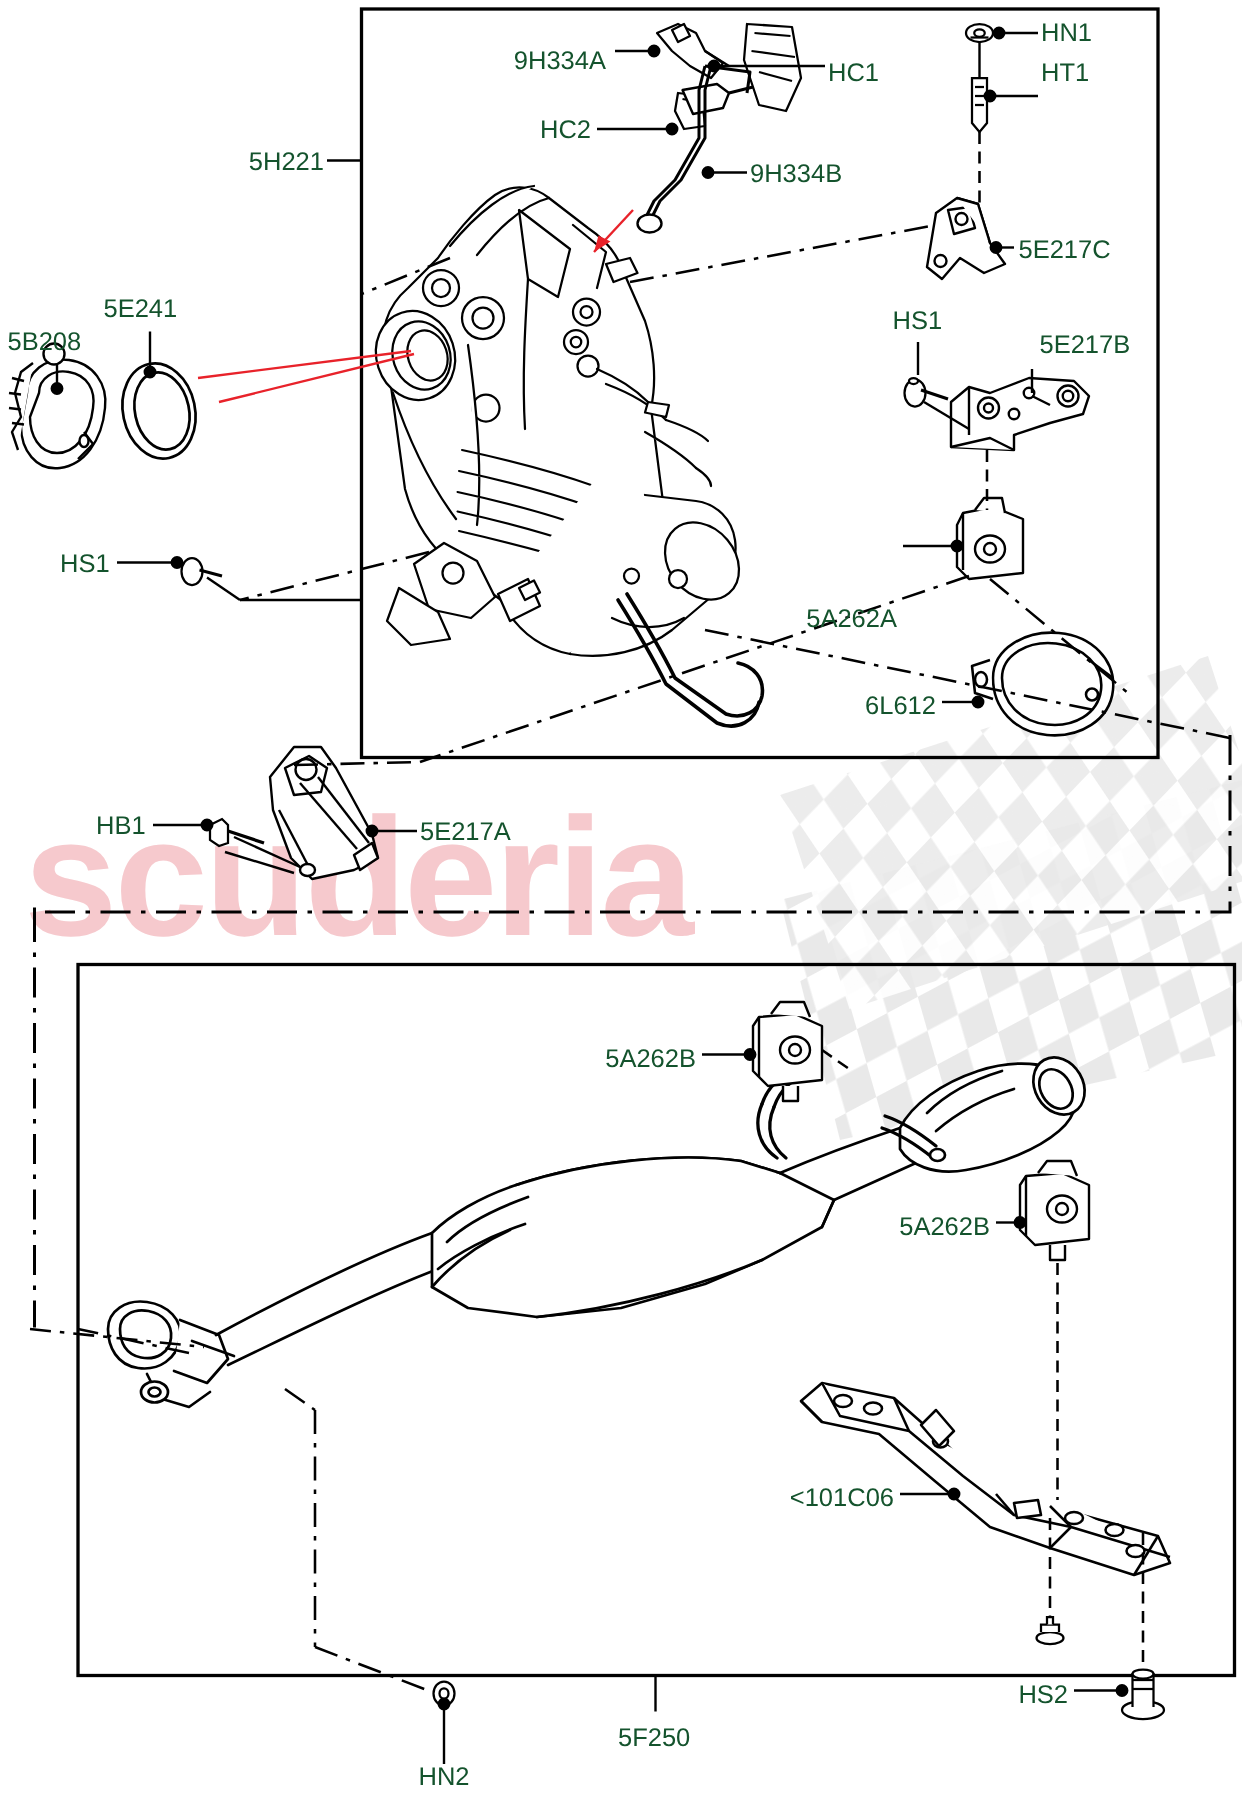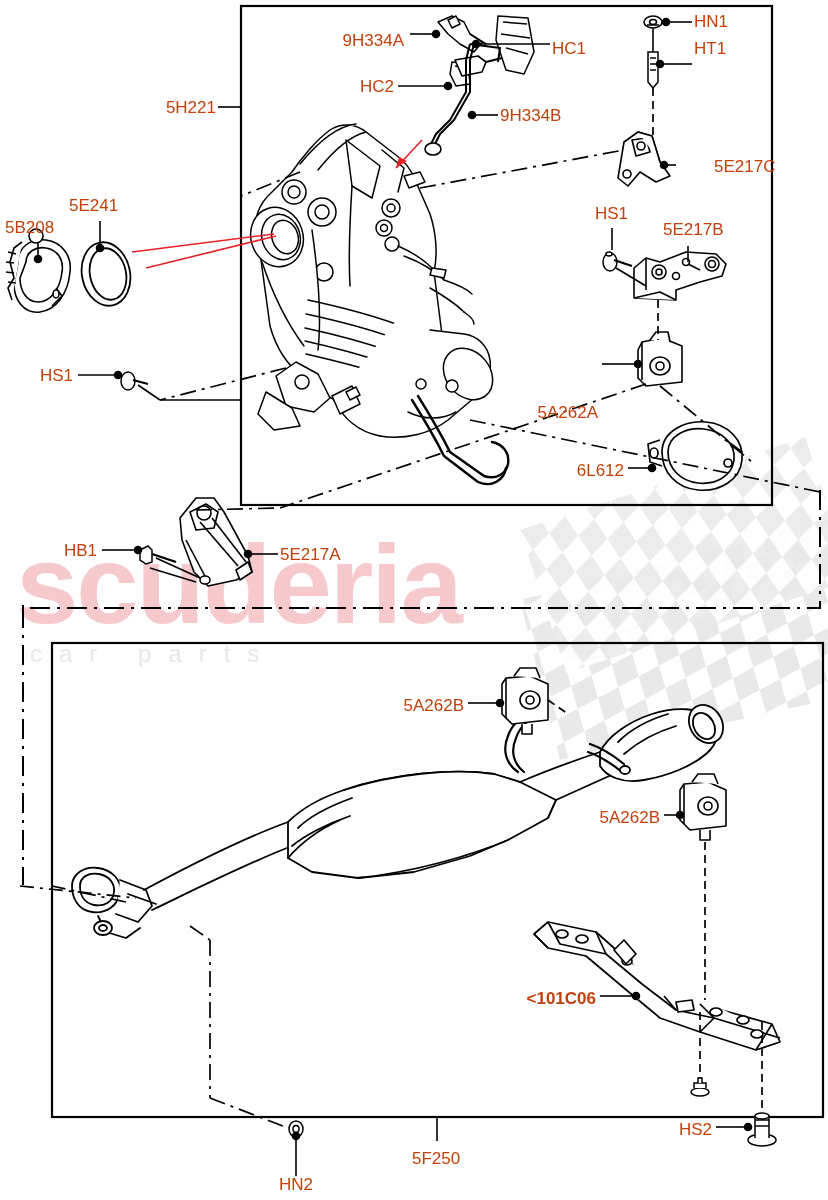--- a/index.html
+++ b/index.html
@@ -5,21 +5,21 @@
 <style>
   html,body{margin:0;padding:0;background:#ffffff;}
   body{
     width:828px;height:1200px;position:relative;overflow:hidden;
     font-family:"Liberation Sans","DejaVu Sans",sans-serif;
   }
   #stage{position:absolute;left:0;top:0;width:828px;height:1200px;}
   #svgroot{position:absolute;left:0;top:0;width:828px;height:1200px;}
   .lbl{
     position:absolute;
-    color:#c2410c;
+    color:#14532d;
     font-size:17px;
     font-family:"Liberation Sans","DejaVu Sans",sans-serif;
     white-space:nowrap;
     letter-spacing:0px;
     line-height:17px;
   }
   .lbl.r{transform:translateX(-100%);}
   .lbl.c{transform:translateX(-50%);}
   .wm-text{
     position:absolute;
@@ -37,21 +37,20 @@
     left:30px;top:640px;font-size:24px;letter-spacing:17px;
     color:#e8e8e8;font-weight:normal;
   }
 </style>
 </head>
 <body>
 
 <div id="stage">
 
   <div class="wm-text wm-main">scuderia</div>
-  <div class="wm-text wm-sub">car parts</div>
 
   <svg id="svgroot" viewBox="0 0 828 1200">
     <defs>
       <pattern id="flagpat" width="46" height="46" patternUnits="userSpaceOnUse" patternTransform="rotate(-28) skewX(-12)">
         <rect width="46" height="46" fill="#ffffff"></rect>
         <rect width="23" height="23" fill="#e6e6e6"></rect>
         <rect x="23" y="23" width="23" height="23" fill="#e6e6e6"></rect>
       </pattern>
       <clipPath id="flagclip">
         <polygon points="520,600 828,520 828,700 560,760"></polygon>
@@ -485,30 +484,30 @@
 
   </svg>
 
   <div class="lbl r" style="left:404px;top:32px;">9H334A</div>
   <div class="lbl" style="left:552px;top:40px;">HC1</div>
   <div class="lbl" style="left:694px;top:13px;">HN1</div>
   <div class="lbl r" style="left:394px;top:78px;">HC2</div>
   <div class="lbl" style="left:694px;top:40px;text-align:right;">HT1</div>
   <div class="lbl r" style="left:216px;top:99px;">5H221</div>
   <div class="lbl" style="left:500px;top:107px;">9H334B</div>
-  <div class="lbl" style="left:679px;top:158px;margin-left:35px;">5E217C</div>
+  <div class="lbl" style="left:679px;top:158px;">5E217C</div>
   <div class="lbl" style="left:595px;top:205px;">HS1</div>
-  <div class="lbl" style="left:663px;top:221px;text-align:right;">5E217B</div>
+  <div class="lbl" style="left:693px;top:221px;text-align:right;">5E217B</div>
   <div class="lbl" style="left:69px;top:197px;text-align:center;">5E241</div>
   <div class="lbl" style="left:5px;top:219px;">5B208</div>
   <div class="lbl r" style="left:598px;top:358px;margin-top:46px;">5A262A</div>
   <div class="lbl" style="left:40px;top:367px;">HS1</div>
   <div class="lbl r" style="left:624px;top:462px;">6L612</div>
   <div class="lbl" style="left:64px;top:542px;">HB1</div>
   <div class="lbl" style="left:280px;top:546px;">5E217A</div>
   <div class="lbl r" style="left:464px;top:697px;">5A262B</div>
   <div class="lbl r" style="left:660px;top:809px;">5A262B</div>
-  <div class="lbl r" style="left:596px;top:990px;font-weight:bold;">&lt;101C06</div>
+  <div class="lbl r" style="left:596px;top:990px;">&lt;101C06</div>
   <div class="lbl r" style="left:712px;top:1121px;">HS2</div>
   <div class="lbl" style="left:412px;top:1138px;margin-top:12px;">5F250</div>
   <div class="lbl c" style="left:296px;top:1176px;">HN2</div>
 
 </div>
 
 </body></html>

